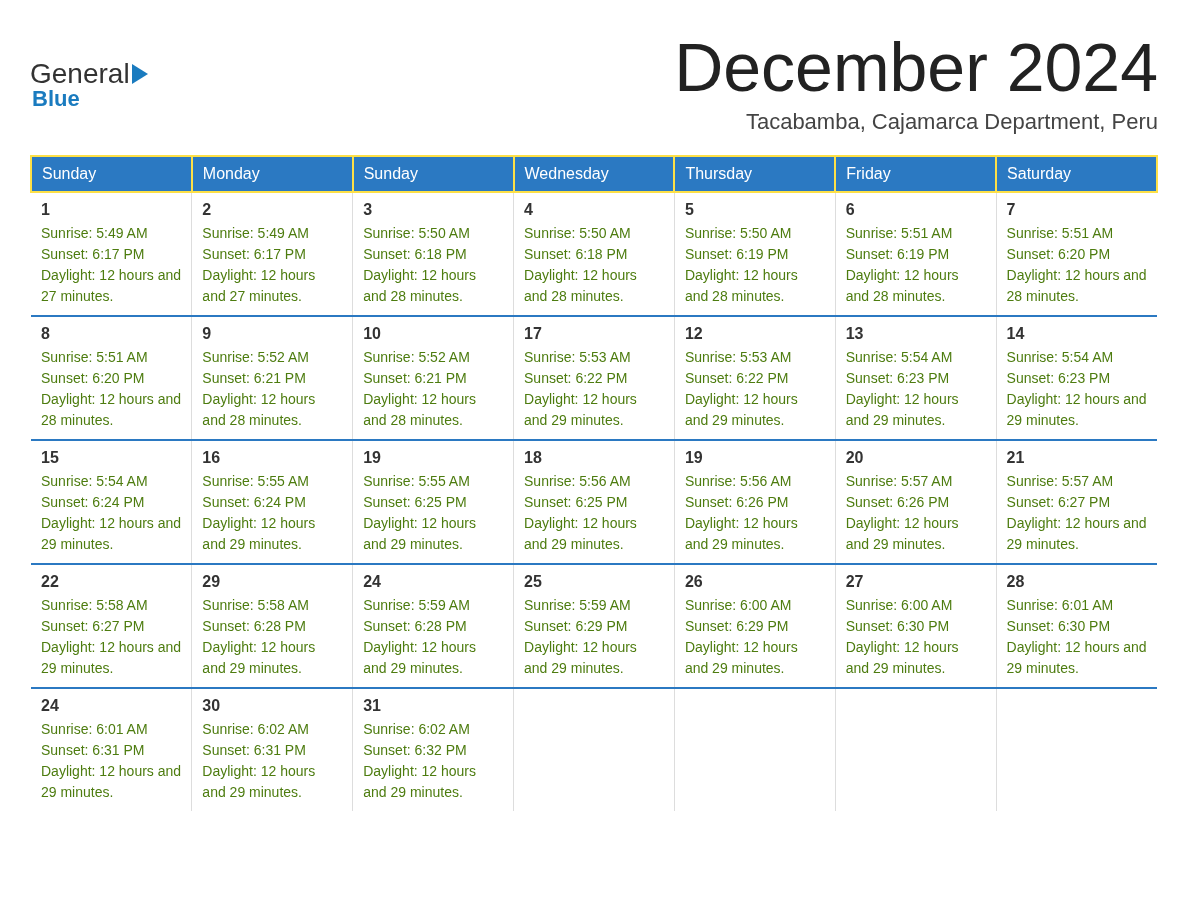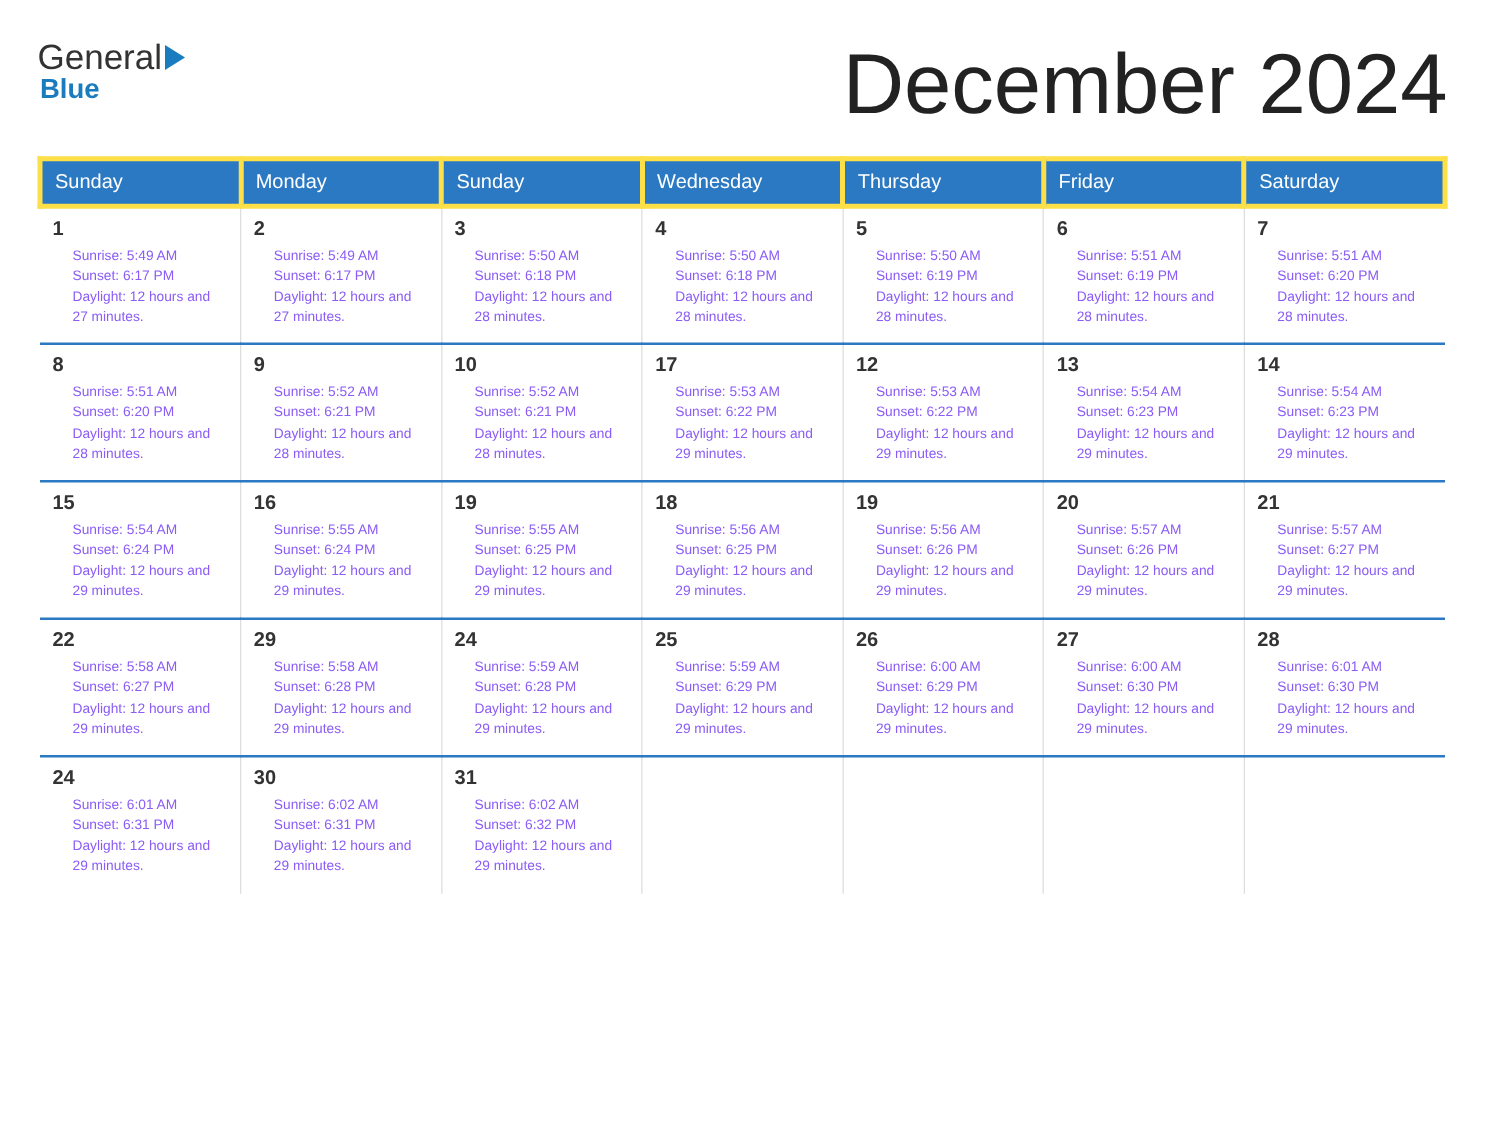--- a/index.html
+++ b/index.html
@@ -13,20 +13,21 @@
     .header {
       display: flex;
       justify-content: space-between;
       align-items: flex-start;
       margin-bottom: 20px;
     }
     .logo {
       display: flex;
       align-items: center;
       gap: 0;
+      margin-top: 28px;
     }
     .logo-text {
       font-size: 28px;
       color: #333;
       font-weight: normal;
     }
     .logo-triangle {
       width: 0;
       height: 0;
       border-left: 16px solid #1a7bbf;
@@ -64,21 +65,21 @@
     }
     thead tr {
       background-color: #2b79c2;
     }
     thead th {
       color: #fff;
       font-size: 16px;
       font-weight: normal;
       padding: 8px 10px;
       text-align: left;
-      border: 4px solid #fde047;
+      border: 2px solid #fde047;
     }
     tbody tr {
       border-top: 2px solid #2b79c2;
     }
     tbody td {
       vertical-align: top;
       padding: 8px 10px;
       font-size: 13px;
       color: #333;
       border-right: 1px solid #ddd;
@@ -87,44 +88,44 @@
     tbody td:last-child {
       border-right: none;
     }
     .day-num {
       font-size: 16px;
       font-weight: bold;
       display: block;
       margin-bottom: 4px;
     }
     .day-info {
-      font-size: 11px;
+      font-size: 14px;
       line-height: 1.5;
-      color: #8b5cf6;
-      margin-left: 16px;
+      color: #4d7c0f;
     }
     .empty-cell {
       background: #fff;
     }
   </style>
 </head>
 <body>
 
 <div class="header">
   <div class="logo">
     <div>
       <div style="display:flex; align-items:center;">
         <span class="logo-text">General</span>
         <span class="logo-triangle"></span>
       </div>
       <span class="logo-subtext">Blue</span>
     </div>
   </div>
   <div class="title-block">
     <div class="main-title">December 2024</div>
+    <div class="subtitle">Tacabamba, Cajamarca Department, Peru</div>
   </div>
 </div>
 
 <table>
   <thead>
     <tr>
     <th>Sunday</th>
         <th>Monday</th>
         <th>Sunday</th>
         <th>Wednesday</th>

